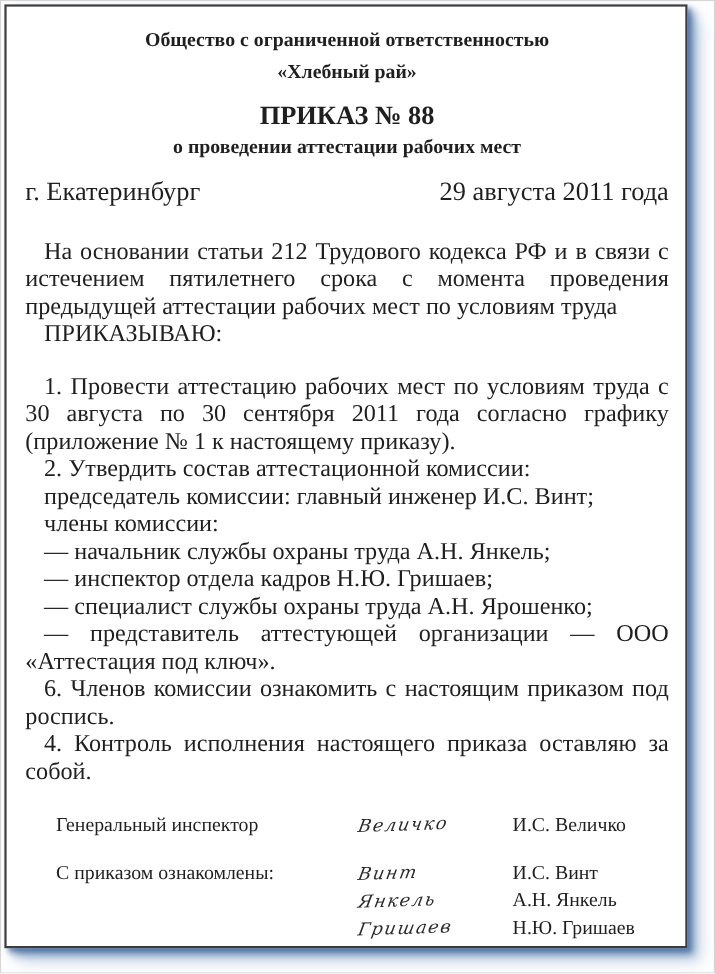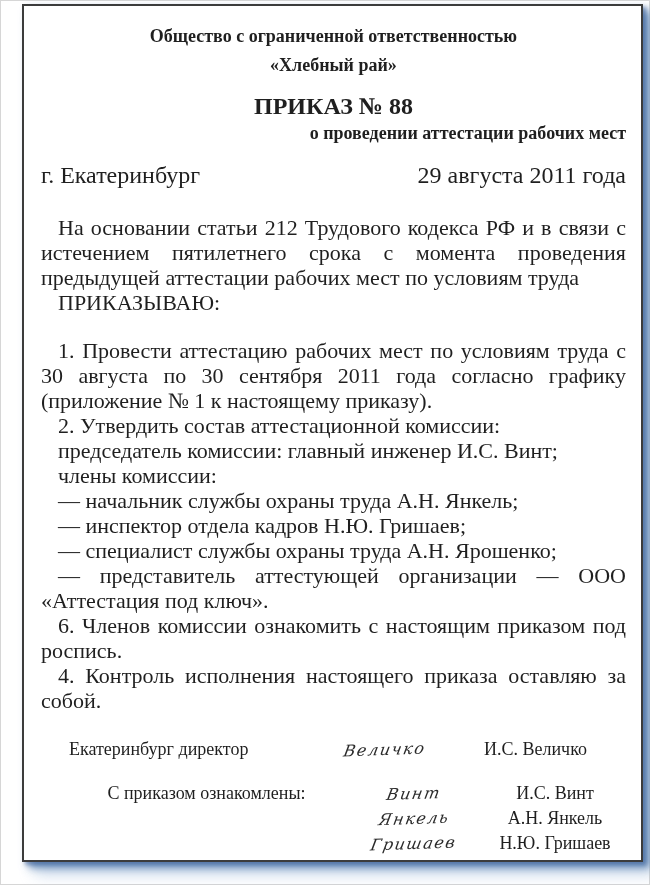--- a/index.html
+++ b/index.html
@@ -8,59 +8,58 @@
     background:#ffffff;
     font-family:"Liberation Serif", serif;
     color:#1f1f1f;
     overflow:hidden;
   }
   .canvas {
     box-sizing:border-box;
     width:650px; height:885px;
     border:1px solid #d6d6d6;
     background:#ffffff;
-    padding-left:18px;
   }
   .sheet {
     box-sizing:border-box;
     width:621px; height:858px;
     margin:3px 26px 24px 3px;
     background:#ffffff;
     border:2px solid #3c3c3c;
     padding:16px 15px 0 17px;
     box-shadow:
       3px 3px 4px rgba(60,95,150,0.55),
       7px 6px 8px rgba(96,135,182,0.85),
       13px 13px 14px rgba(150,180,215,0.45);
     overflow:hidden;
   }
   .org-header { text-align:center; font-weight:bold; font-size:18px; line-height:29px; }
   .order-title { text-align:center; font-weight:bold; font-size:24px; line-height:26px; margin-top:13px; }
-  .order-subject { text-align:right; font-weight:bold; font-size:18px; line-height:28px; }
+  .order-subject { text-align:center; font-weight:bold; font-size:18px; line-height:28px; }
   .city-date {
     display:flex; justify-content:space-between; align-items:baseline;
     margin-top:16px; font-size:24px; line-height:25px;
   }
   .body-block { margin-top:27px; }
   .para {
     margin:0;
     font-size:22px; line-height:25px;
     text-align:justify;
     -moz-text-align-last:left; text-align-last:left;
     text-indent:17px;
   }
   .gap-top { margin-top:23px; }
   .sig-grid {
     display:grid;
     grid-template-columns:275px 140px 1fr;
     font-size:18px; line-height:25px;
     margin-left:28px;
   }
   .director-row { margin-top:24px; }
-  .ack-block { margin-top:19px;text-align:center; }
+  .ack-block { margin-top:19px; }
   .script {
     display:inline-block;
     font-family:"DejaVu Serif", serif;
     font-style:italic;
     font-size:16px;
     letter-spacing:1.5px;
     transform:skewX(-12deg) rotate(-2deg);
     color:#2b2b2b;
   }
   .name-cell { white-space:nowrap; }
@@ -97,21 +96,21 @@
       <p class="para">члены комиссии:</p>
       <p class="para">— начальник службы охраны труда А.Н. Янкель;</p>
       <p class="para">— инспектор отдела кадров Н.Ю. Гришаев;</p>
       <p class="para">— специалист службы охраны труда А.Н. Ярошенко;</p>
       <p class="para">— представитель аттестующей организации — ООО «Аттестация под ключ».</p>
       <p class="para">6. Членов комиссии ознакомить с настоящим приказом под роспись.</p>
       <p class="para">4. Контроль исполнения настоящего приказа оставляю за собой.</p>
     </div>
 
     <div class="sig-grid director-row">
-      <span>Екатеринбург директор</span>
+      <span>Генеральный инспектор</span>
       <span><span class="script">Величко</span></span>
       <span class="name-cell">И.С. Величко</span>
     </div>
 
     <div class="sig-grid ack-block">
       <span>С приказом ознакомлены:</span>
       <span><span class="script">Винт</span></span>
       <span class="name-cell">И.С. Винт</span>
 
       <span></span>

